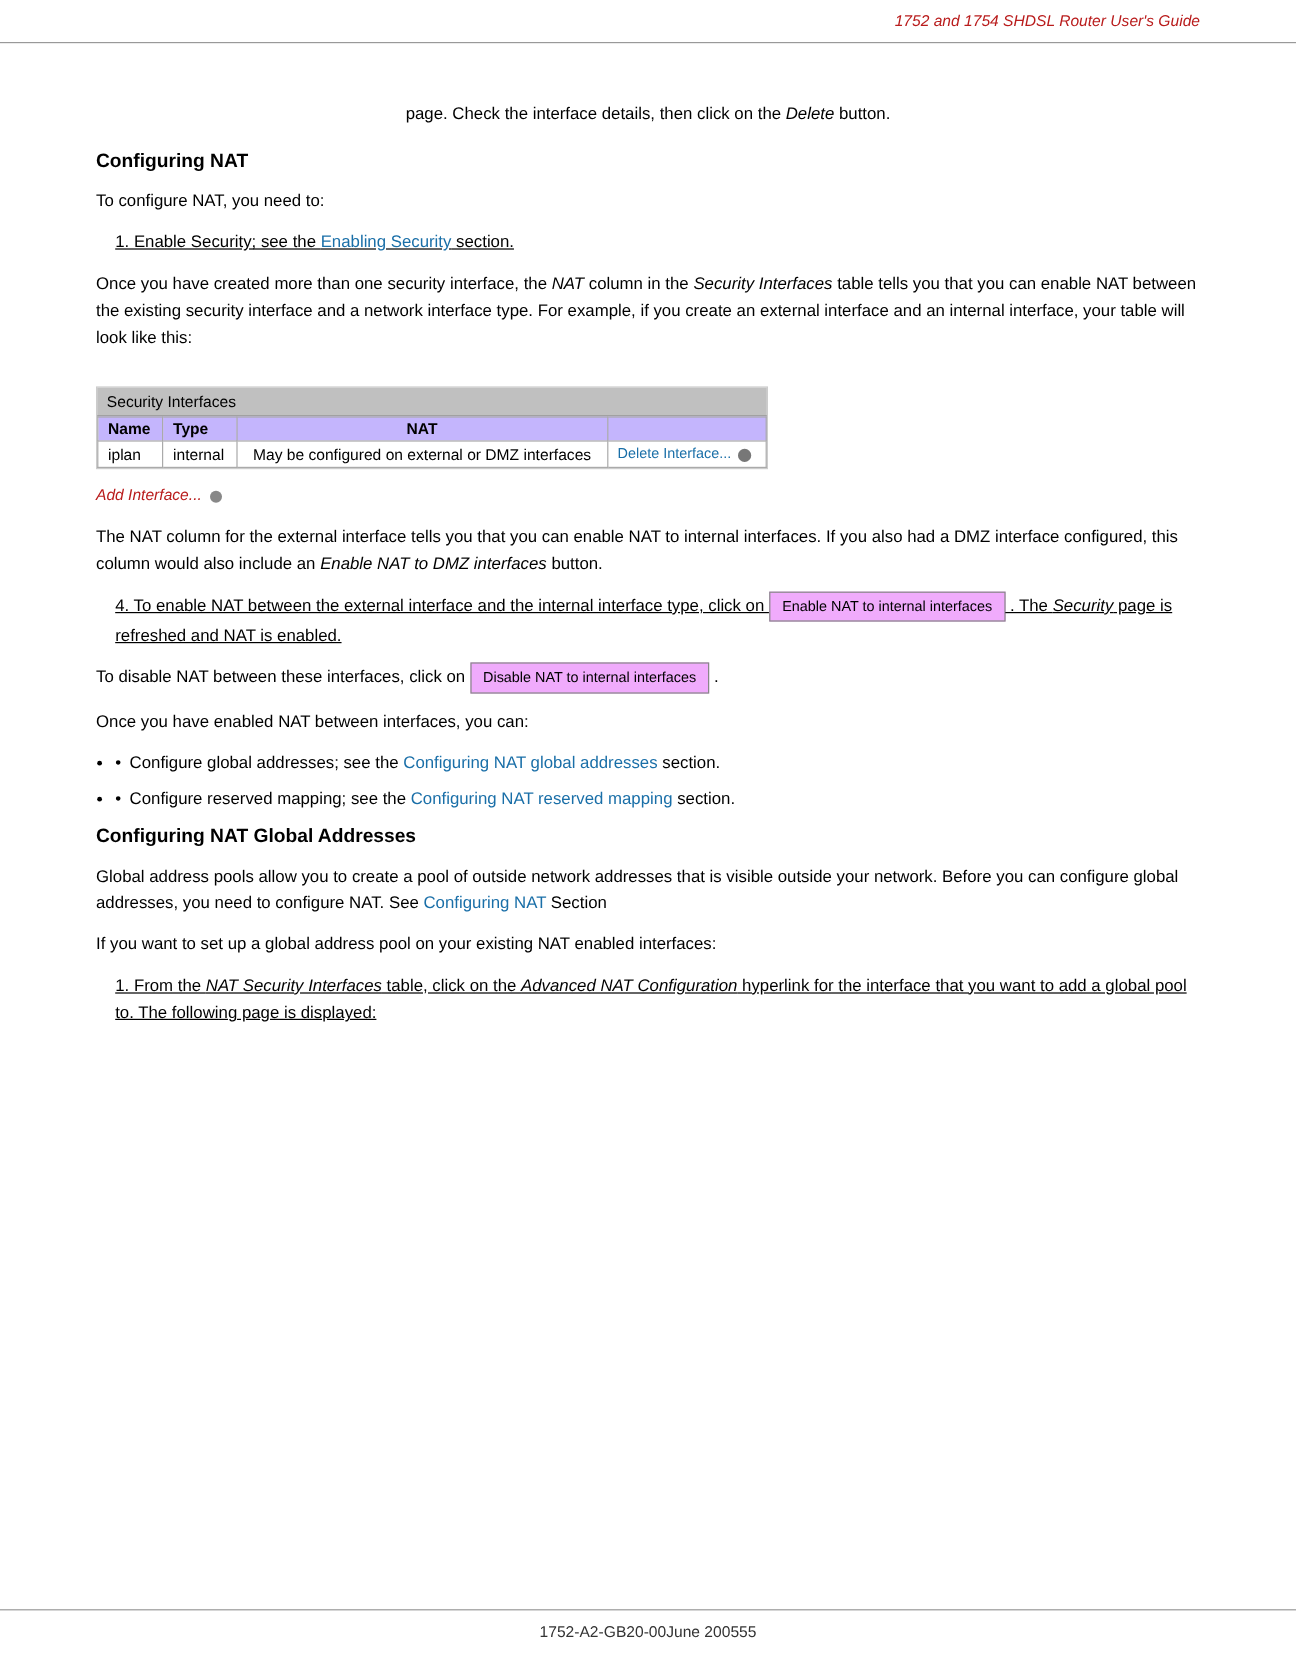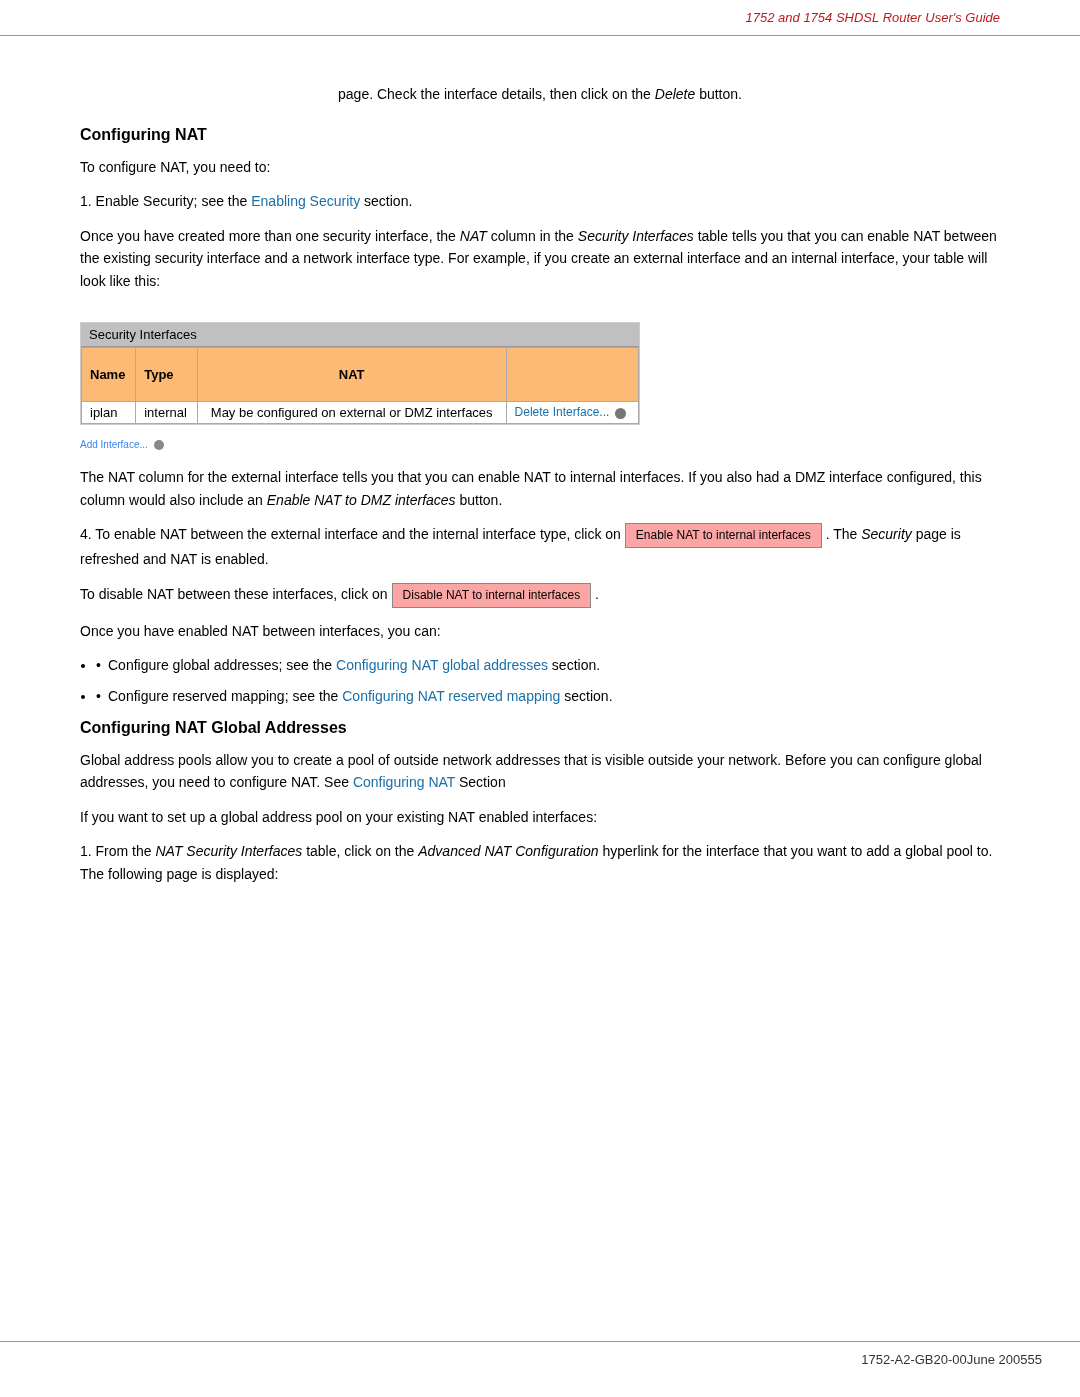--- a/index.html
+++ b/index.html
@@ -51,23 +51,25 @@
       font-size: 14px;
       line-height: 1.6;
       margin-bottom: 12px;
     }
 
     .body-text em {
       font-style: italic;
     }
 
     .numbered-item {
+      margin-left: 16px;
       margin-bottom: 12px;
       font-size: 14px;
       line-height: 1.6;
+      text-decoration: underline;
     }
 
     .link-text {
       color: #1a6fa8;
       text-decoration: none;
     }
 
     
     .table-section {
       margin: 18px 0 8px 0;
@@ -84,23 +86,23 @@
       border-bottom: 1px solid #999;
     }
 
     .interfaces-table {
       border-collapse: collapse;
       width: 100%;
       font-size: 13px;
     }
 
     .interfaces-table th {
-      background: #fdba74;
+      background: #c4b5fd;
       border: 1px solid #aaa;
-      padding: 19px 8px;
+      padding: 2px 8px;
       text-align: left;
       font-weight: bold;
     }
 
     .interfaces-table th.nat-col {
       text-align: center;
     }
 
     .interfaces-table td {
       border: 1px solid #aaa;
@@ -133,39 +135,40 @@
 
     .delete-cell {
       white-space: nowrap;
       color: #1a6fa8;
       font-size: 12px;
     }
 
     .add-interface-link {
       display: block;
       margin: 6px 0 16px 0;
-      color: #3b82f6;
-      font-size: 10px;
+      color: #b91c1c;
+      font-size: 13px;
       text-decoration: none;
+      font-style: italic;
     }
 
     .add-interface-link .gear-dot {
       display: inline-block;
       width: 10px;
       height: 10px;
       background: #888;
       border-radius: 50%;
       margin-left: 3px;
       vertical-align: middle;
     }
 
     
     .inline-button {
       border: 1px solid #888;
-      background: #fca5a5;
+      background: #f0abfc;
       padding: 2px 10px;
       font-size: 12px;
       display: inline-block;
       cursor: pointer;
       vertical-align: middle;
     }
 
     .bullet-list {
       margin: 8px 0 12px 16px;
     }
@@ -179,21 +182,21 @@
     }
 
     .bullet-item::before {
       content: "•";
       position: absolute;
       left: 0;
     }
 
     .footer-bar {
       display: flex;
-      justify-content: flex-end;
+      justify-content: center;
       align-items: center;
       padding: 10px 38px;
       border-top: 1px solid #999;
       font-size: 13px;
       color: #333;
       position: absolute;
       bottom: 20px;
       left: 0;
       right: 0;
     }

